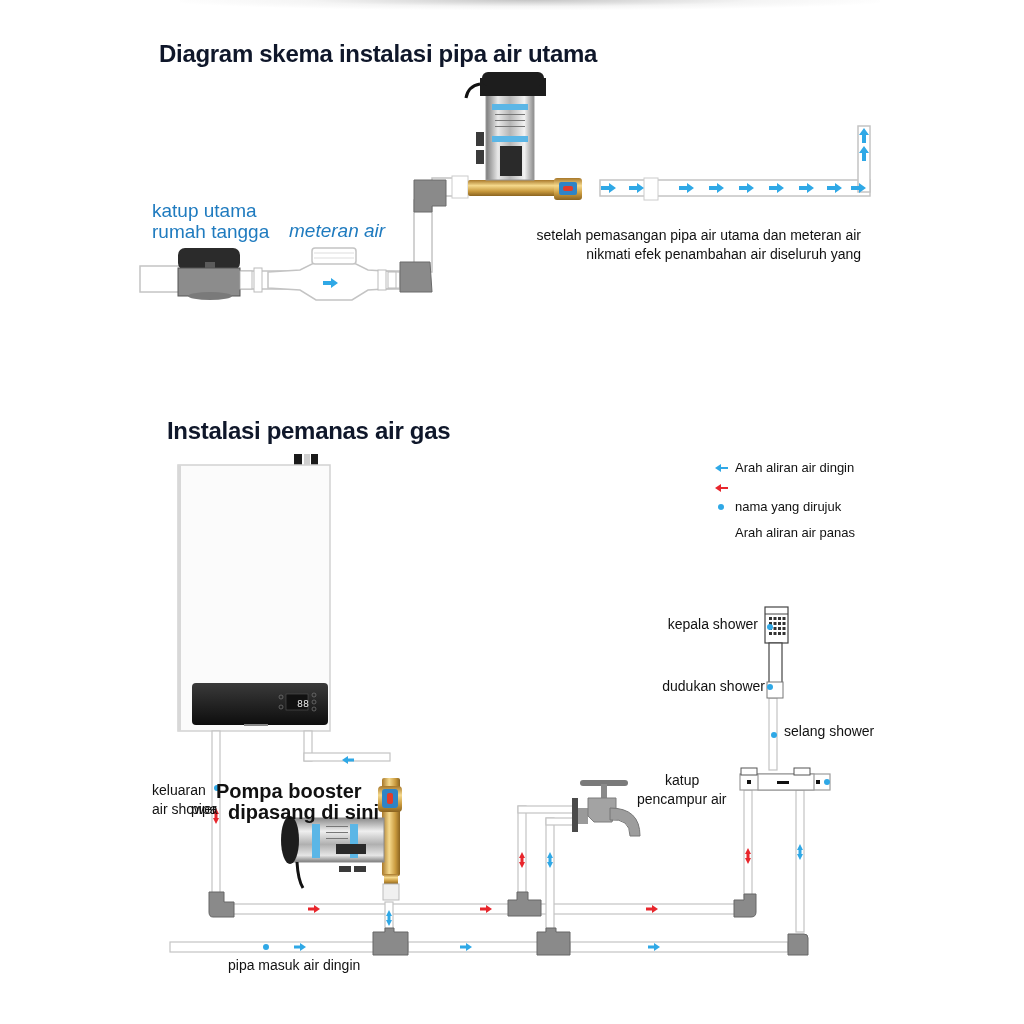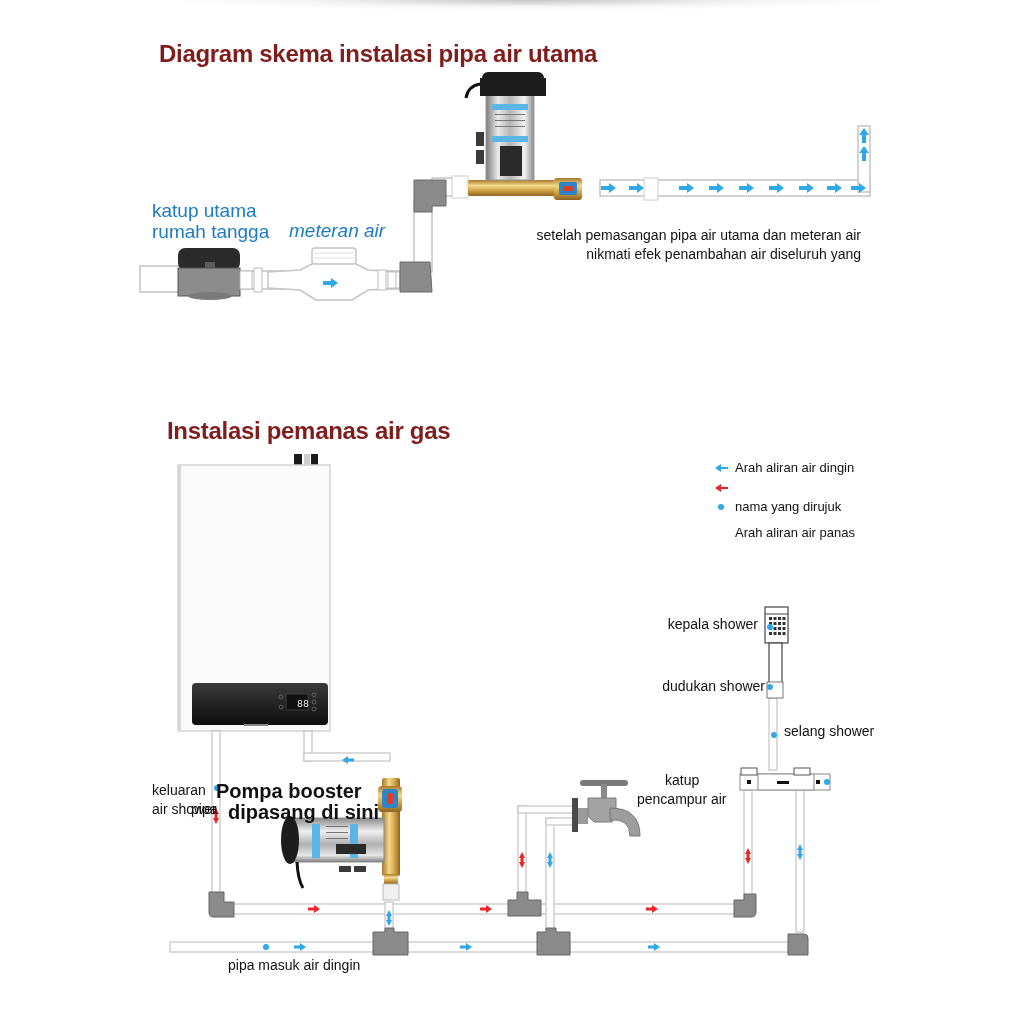--- a/index.html
+++ b/index.html
@@ -1,18 +1,18 @@
 <!DOCTYPE html>
 <html><head>
 <meta charset="utf-8">
 <style>
   html,body{margin:0;padding:0;background:#ffffff;}
   body{width:1024px;height:1024px;position:relative;overflow:hidden;font-family:"Liberation Sans","DejaVu Sans",sans-serif;}
   .topshade{position:absolute;left:180px;top:0;width:700px;height:10px;background:radial-gradient(ellipse at 50% 0%, rgba(150,150,150,0.55) 0%, rgba(200,200,200,0.2) 45%, rgba(255,255,255,0) 75%);}
-  .title{position:absolute;font-weight:bold;color:#7f1d1d;font-size:24px;letter-spacing:-0.3px;white-space:nowrap;}
+  .title{position:absolute;font-weight:bold;color:#0f172a;font-size:24px;letter-spacing:-0.3px;white-space:nowrap;}
   .lbl{position:absolute;color:#111;font-size:14px;white-space:nowrap;}
   .lbl-blue{position:absolute;color:#1f7bbf;font-size:19px;line-height:21px;white-space:nowrap;}
   .big{position:absolute;font-weight:bold;color:#111;font-size:20px;line-height:22px;white-space:nowrap;}
   svg{position:absolute;left:0;top:0;}
   .legend-item{position:absolute;font-size:13px;color:#111;white-space:nowrap;}
 </style>
 </head>
 <body>
 
 <div class="topshade"></div>

